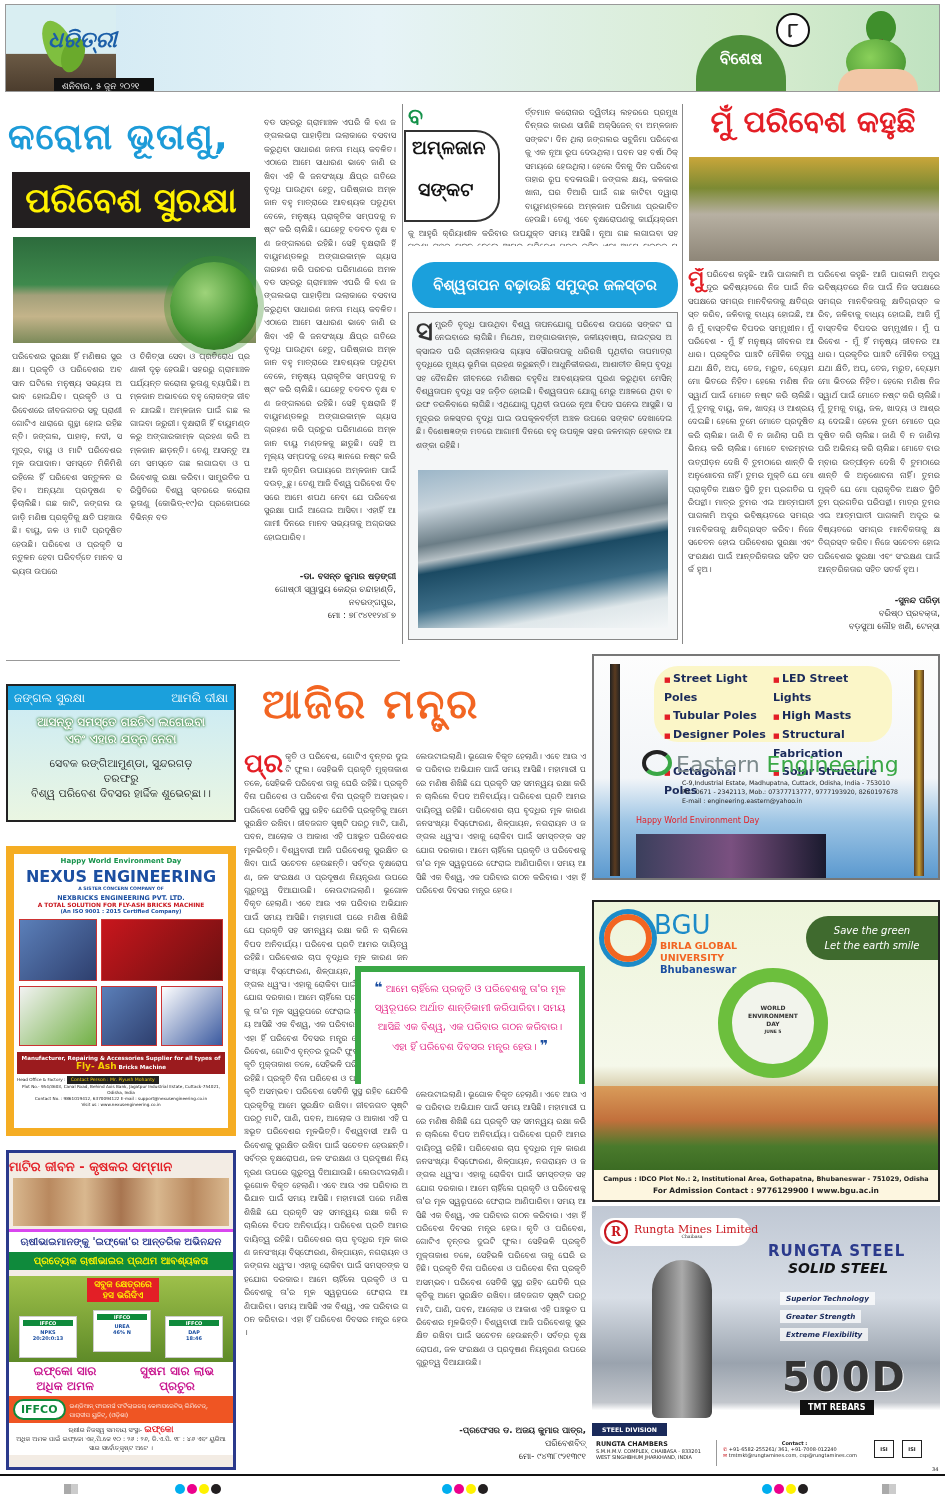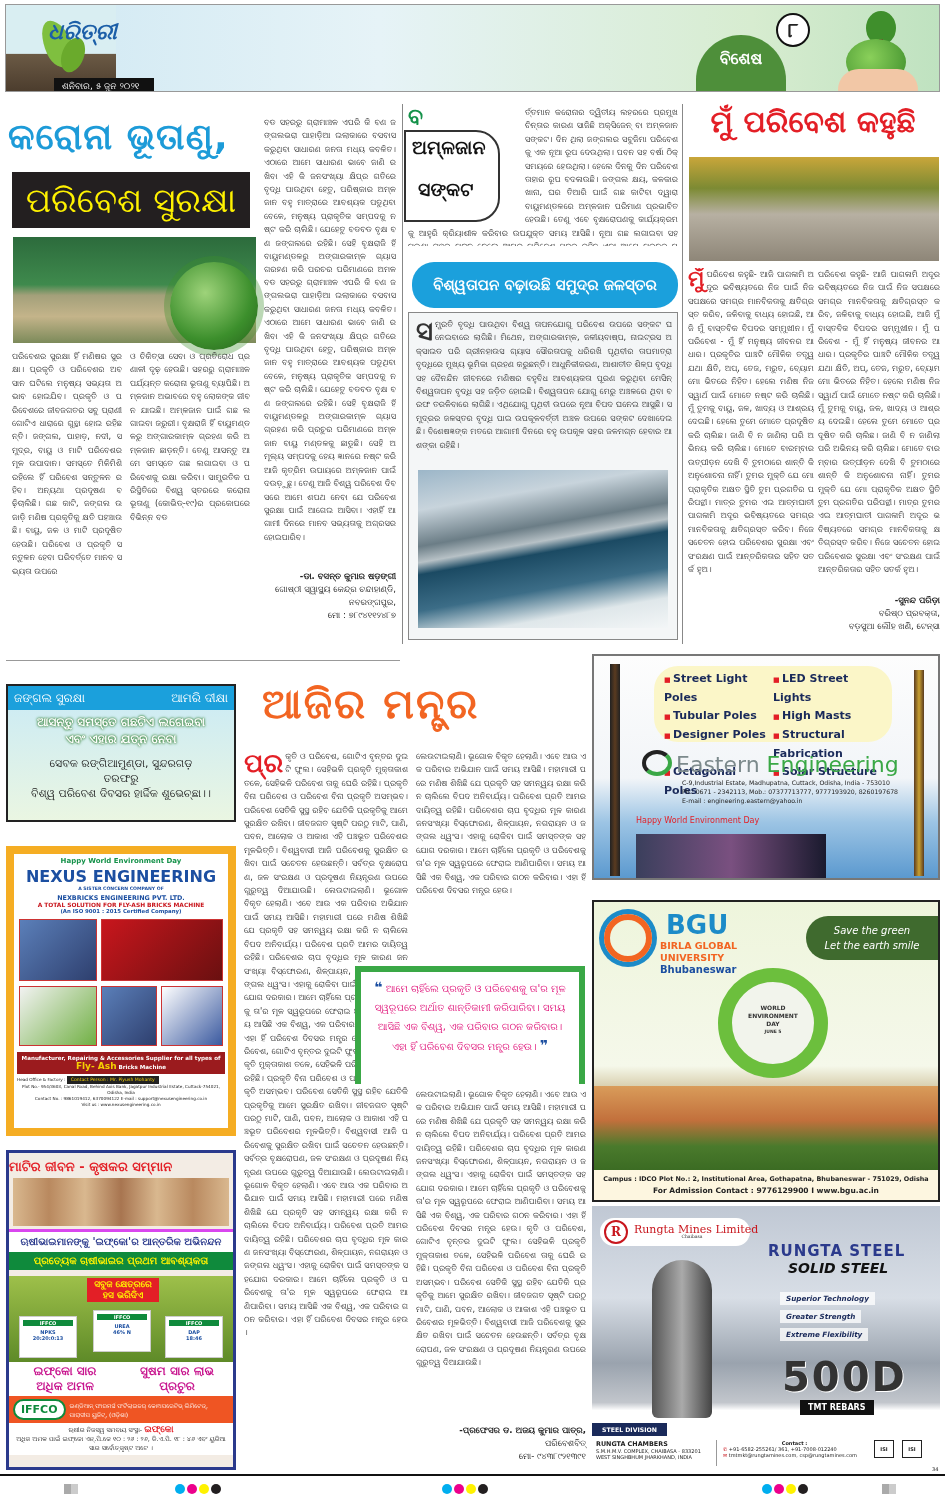--- a/index.html
+++ b/index.html
@@ -2,35 +2,35 @@
 <html><head>
 <meta charset="utf-8">
 <style>
 *{box-sizing:border-box;margin:0;padding:0}
 body{width:945px;height:1498px;background:#fff;font-family:"DejaVu Sans",sans-serif;position:relative;overflow:hidden;color:#222}
 .abs{position:absolute}
 .masthead{left:5px;top:4px;width:935px;height:88px;background:linear-gradient(90deg,#cfe8f3 0%,#e6f3f7 40%,#d7ecd0 80%,#bfe2c0 100%);border:1px solid #999;overflow:hidden}
 .mh-sprout{left:0;top:0;width:110px;height:88px;background:linear-gradient(180deg,#d9eef2 0%,#d9eef2 55%,#6b5a45 56%,#4a3b2c 100%)}
 .mh-leaf{left:38px;top:14px;width:28px;height:50px;background:#7fbf3f;border-radius:50% 50% 50% 50%/60% 60% 40% 40%;transform:rotate(-25deg)}
 .mh-leaf2{left:56px;top:32px;width:22px;height:36px;background:#6aaa2c;border-radius:50%;transform:rotate(20deg)}
-.mh-brand{left:42px;top:14px;font-size:22px;font-weight:bold;color:#1c5fa8;font-style:italic}
+.mh-brand{left:42px;top:22px;font-size:22px;font-weight:bold;color:#1c5fa8;font-style:italic}
 .mh-date{left:48px;top:73px;width:100px;height:16px;background:#111;color:#fff;font-size:9px;line-height:16px;padding-left:8px}
 .mh-title{left:170px;top:8px;font-size:46px;font-weight:bold;color:#15924a;letter-spacing:4px;white-space:nowrap}
 .mh-dome{left:690px;top:30px;width:90px;height:70px;background:#4e8f3a;border-radius:45px 45px 0 0}
 .mh-special{left:700px;top:44px;width:70px;text-align:center;color:#fff;font-size:16px;font-weight:bold}
 .mh-page{left:770px;top:8px;width:34px;height:34px;border:2px solid #111;border-radius:50%;background:#fff;text-align:center;font-size:20px;font-weight:bold;line-height:30px}
 .mh-globe{left:820px;top:4px;width:110px;height:84px}
 .globe-ball{position:absolute;left:20px;top:30px;width:60px;height:46px;background:radial-gradient(circle at 40% 40%,#8ad05a,#3f8f2c);border-radius:50%}
 .globe-tree{position:absolute;left:40px;top:2px;width:30px;height:34px;background:#3f8f2c;border-radius:50%}
 .globe-trunk{position:absolute;left:53px;top:30px;width:4px;height:14px;background:#5a3b20}
 .globe-hand{position:absolute;left:12px;top:60px;width:80px;height:26px;background:#f2c7a6;border-radius:40px 40px 10px 10px}
 .col-rule{background:#888;width:1px}
 .body-text{font-size:8.2px;line-height:13.4px;color:#333;text-align:justify;overflow:hidden;word-break:break-all}
 .art1-head1{left:8px;top:116px;width:240px;font-size:36px;font-weight:bold;color:#1d9bd8;white-space:nowrap;letter-spacing:1px}
-.art1-head2{left:12px;top:172px;width:238px;height:56px;background:#231f20;color:#fff200;font-size:34px;font-weight:normal;text-align:center;line-height:56px;white-space:nowrap}
+.art1-head2{left:12px;top:172px;width:238px;height:56px;background:#231f20;color:#fff200;font-size:34px;font-weight:bold;text-align:center;line-height:56px;white-space:nowrap}
 .art1-photo{left:13px;top:237px;width:243px;height:106px;background:linear-gradient(180deg,#2c6b3c 0%,#3f8a4d 45%,#a3a07a 55%,#c4b48a 75%,#7c8a5a 100%)}
 .virus{left:170px;top:262px;width:88px;height:88px;border-radius:50%;background:radial-gradient(circle at 40% 35%,#9ed37a,#3c8f2c 60%,#245e1a);box-shadow:0 0 0 6px rgba(60,143,44,.35)}
 .oxy-box{left:404px;top:130px;width:96px;height:92px;border:2px solid #333;border-radius:0 24px 24px 0;background:#fff}
 .oxy-t1{left:412px;top:136px;font-size:19px;font-weight:bold;color:#111;white-space:nowrap}
 .oxy-t2{left:418px;top:178px;font-size:19px;font-weight:bold;color:#111;white-space:nowrap}
 .dropcap{font-weight:bold;float:left;line-height:1;margin-right:2px}
 .sea-banner{left:412px;top:262px;width:266px;height:46px;background:#1ba0dc;border-radius:22px;color:#fff;font-size:15px;font-weight:bold;text-align:center;line-height:46px;white-space:nowrap}
 .sea-box{left:408px;top:312px;width:270px;height:328px;border:1px solid #888;background:#f4f6f7}
 .sea-photo{left:418px;top:470px;width:250px;height:158px;background:linear-gradient(170deg,#9cb6c8 0%,#c8d4dc 20%,#6b7d86 38%,#b7c1c6 46%,#1b4a63 52%,#3c6d87 70%,#dfe7ea 85%,#f3f6f7 100%)}
 .forest-head{left:688px;top:104px;width:250px;font-size:30px;font-weight:bold;color:#e31f26;text-align:center;white-space:nowrap}
@@ -77,21 +77,21 @@
 .ee-list span:before{content:"■ ";color:#e31f26;font-size:7px}
 .ee-name{position:absolute;left:82px;top:96px;font-size:22px;color:#7c8a8c;white-space:nowrap}
 .ee-name b{color:#3aa846;font-weight:normal}
 .ee-addr{position:absolute;left:88px;top:122px;font-size:6.2px;color:#222;line-height:9px}
 .ee-hwed{position:absolute;left:42px;top:160px;font-size:8px;color:#e31f26}
 .ee-pole{position:absolute;width:10px;background:linear-gradient(90deg,#222,#5a3b20,#222)}
 .ee-gear{position:absolute;left:48px;top:94px;width:30px;height:26px;border:4px solid #3aa846;border-radius:50%;border-left-color:#222;border-top-color:#222}
 .ee-photos{position:absolute;left:42px;top:178px;width:190px;height:46px;background:linear-gradient(90deg,#3a3f5c,#7a5080,#1a1a2e)}
 .bgu{left:592px;top:900px;width:348px;height:302px;border:2px solid #222;background:linear-gradient(180deg,#eef5dc 0%,#f5f8ea 55%,#b7a06a 70%,#7a6a3a 90%,#f5ecd0 100%);overflow:hidden}
 .bgu-logo{position:absolute;left:10px;top:12px;width:48px;height:48px;border-radius:50%;border:6px solid #f26522;box-shadow:0 0 0 5px #1c8bc8}
-.bgu-name{position:absolute;left:72px;top:8px;font-size:26px;font-weight:bold;color:#1c8bc8}
+.bgu-name{position:absolute;left:60px;top:8px;font-size:26px;font-weight:normal;color:#1c8bc8}
 .bgu-sub{position:absolute;left:66px;top:38px;font-size:9.5px;font-weight:bold;color:#f26522;line-height:12px}
 .bgu-city{position:absolute;left:66px;top:62px;font-size:10px;font-weight:bold;color:#1c4fa1}
 .bgu-slogan{position:absolute;right:0;top:14px;width:132px;height:44px;background:#3f6a2e;border-radius:22px 0 0 22px;color:#fff;font-size:10px;font-style:italic;text-align:center;line-height:15px;padding-top:7px}
 .bgu-wreath{position:absolute;left:124px;top:66px;width:110px;height:110px;border-radius:50%;border:14px solid #6cbf3d;background:#f2f4ec;text-align:center;font-size:6px;font-weight:bold;color:#333;padding-top:22px;line-height:8px}
 .bgu-campus{position:absolute;left:0;top:184px;width:100%;height:86px;background:linear-gradient(180deg,#d99c5a 0%,#c2703c 40%,#4a7a2c 70%,#3a6a22 100%)}
 .bgu-foot{position:absolute;left:0;bottom:0;width:100%;height:30px;background:#fdf6e0;font-size:6.4px;font-weight:bold;text-align:center;line-height:11px;padding-top:4px;color:#222}
 .rungta{left:592px;top:1206px;width:348px;height:262px;background:linear-gradient(180deg,#c0c8d4 0%,#d8dee6 35%,#9aa3ae 60%,#c2c6cc 75%,#fff 78%);overflow:hidden}
 .rg-pill{position:absolute;left:8px;top:12px;width:150px;height:28px;background:#fff;border-radius:14px;font-size:11px;color:#c8161d;font-family:"DejaVu Serif",serif;padding:5px 0 0 34px;white-space:nowrap}
 .rg-pill small{display:block;font-size:4.5px;color:#333;text-align:center;margin-top:-2px}
 .rg-r{position:absolute;left:12px;top:14px;width:24px;height:24px;border-radius:50%;border:2px solid #c8161d;color:#c8161d;font-weight:bold;font-size:12px;text-align:center;line-height:20px;font-family:"DejaVu Serif",serif}

